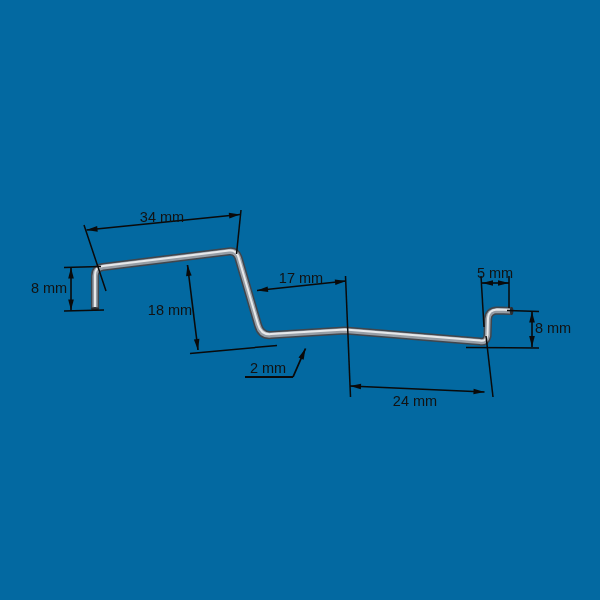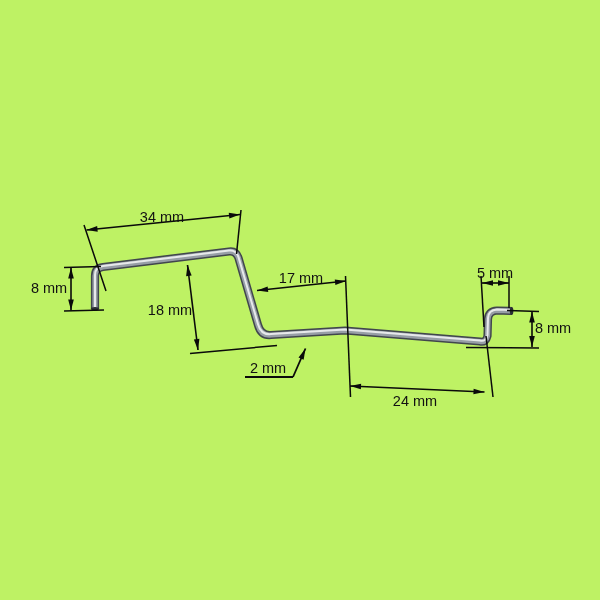--- a/index.html
+++ b/index.html
@@ -1,19 +1,19 @@
 <!DOCTYPE html>
 <html><head>
 <meta charset="utf-8">
 <style>
   html, body { margin: 0; padding: 0; background: #ffffff; }
   #canvas {
     position: relative;
     width: 600px; height: 600px;
-    background: #bef264;
+    background: #0369a1;
     overflow: hidden;
     font-family: "Liberation Sans", sans-serif;
   }
   svg text {
     font-family: "Liberation Sans", sans-serif;
     font-size: 14.5px;
     fill: #121212;
   }
   .ext  { stroke-width: 1.5; fill: none; }
   .dim  { stroke-width: 1.6; fill: none; }

